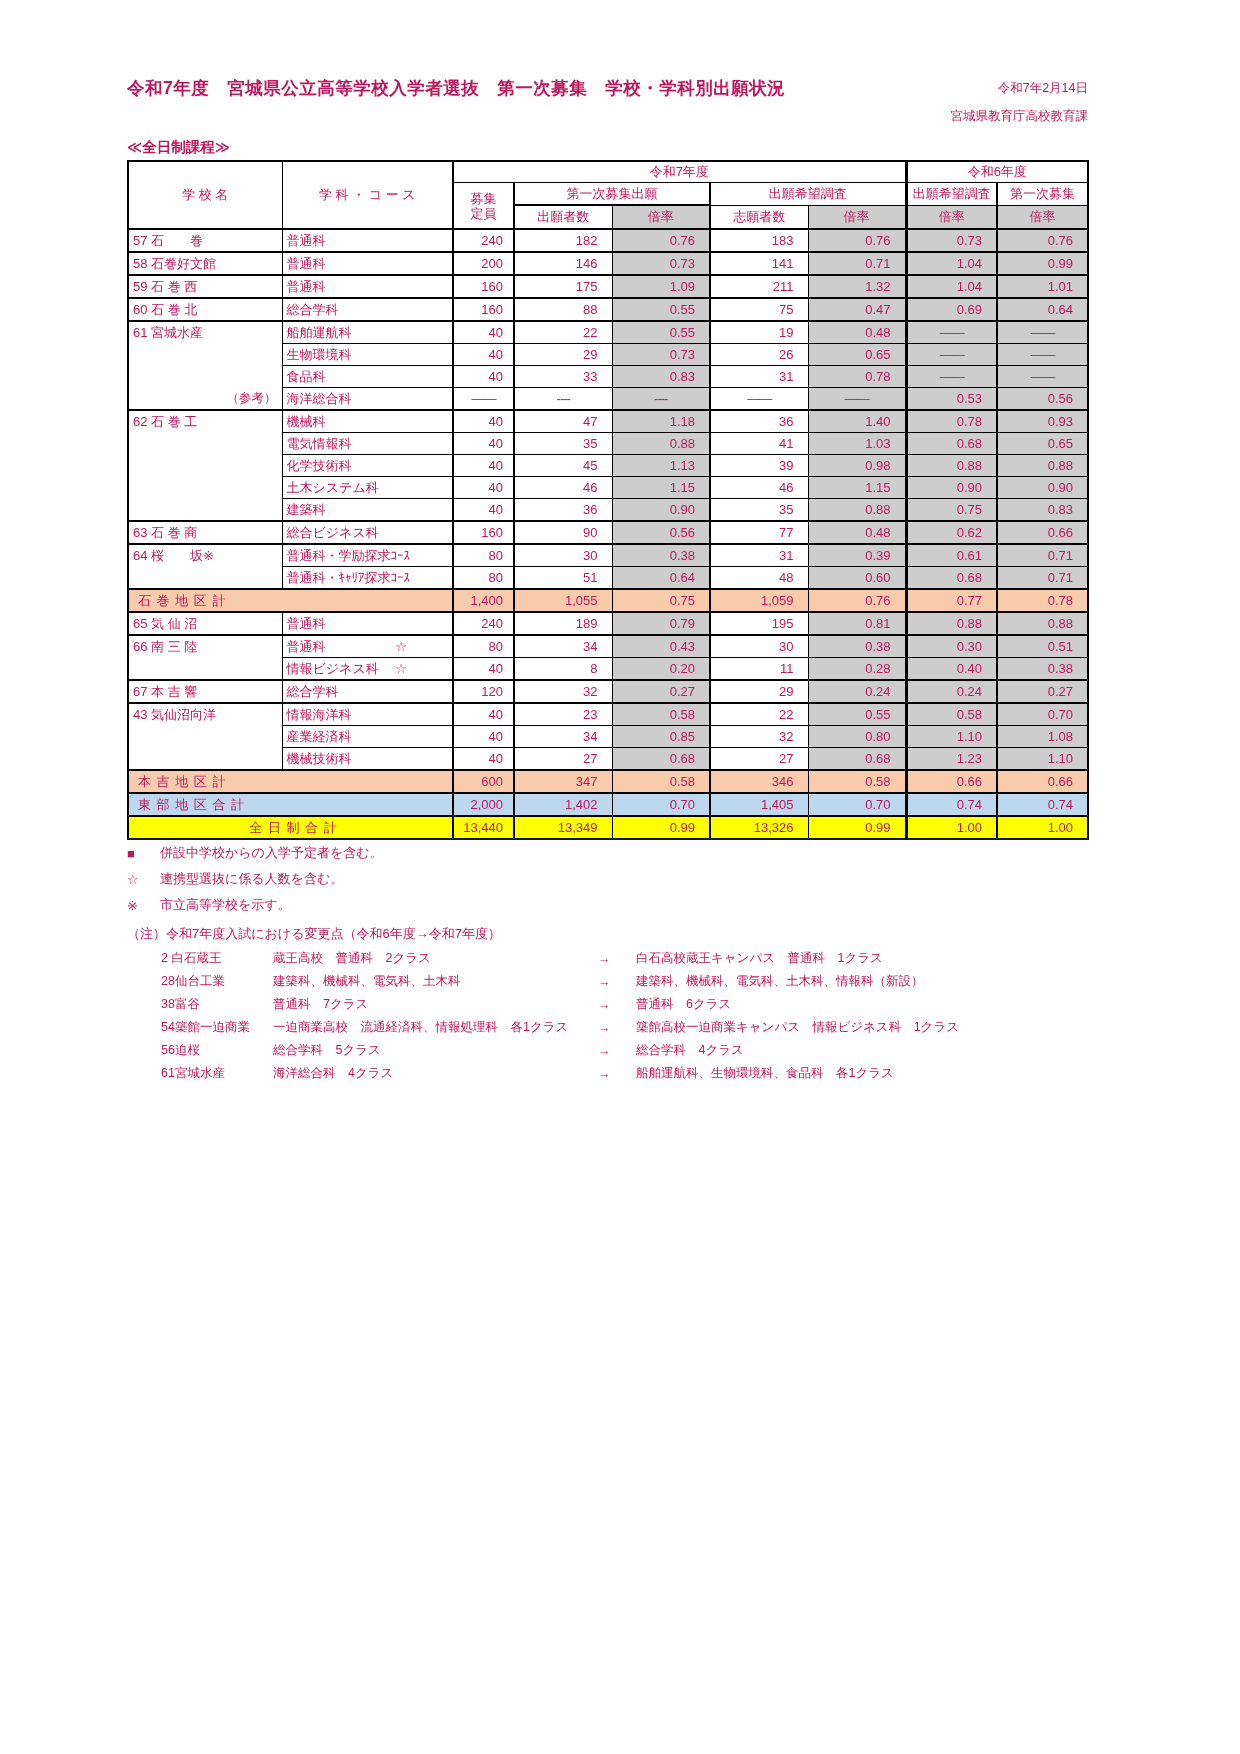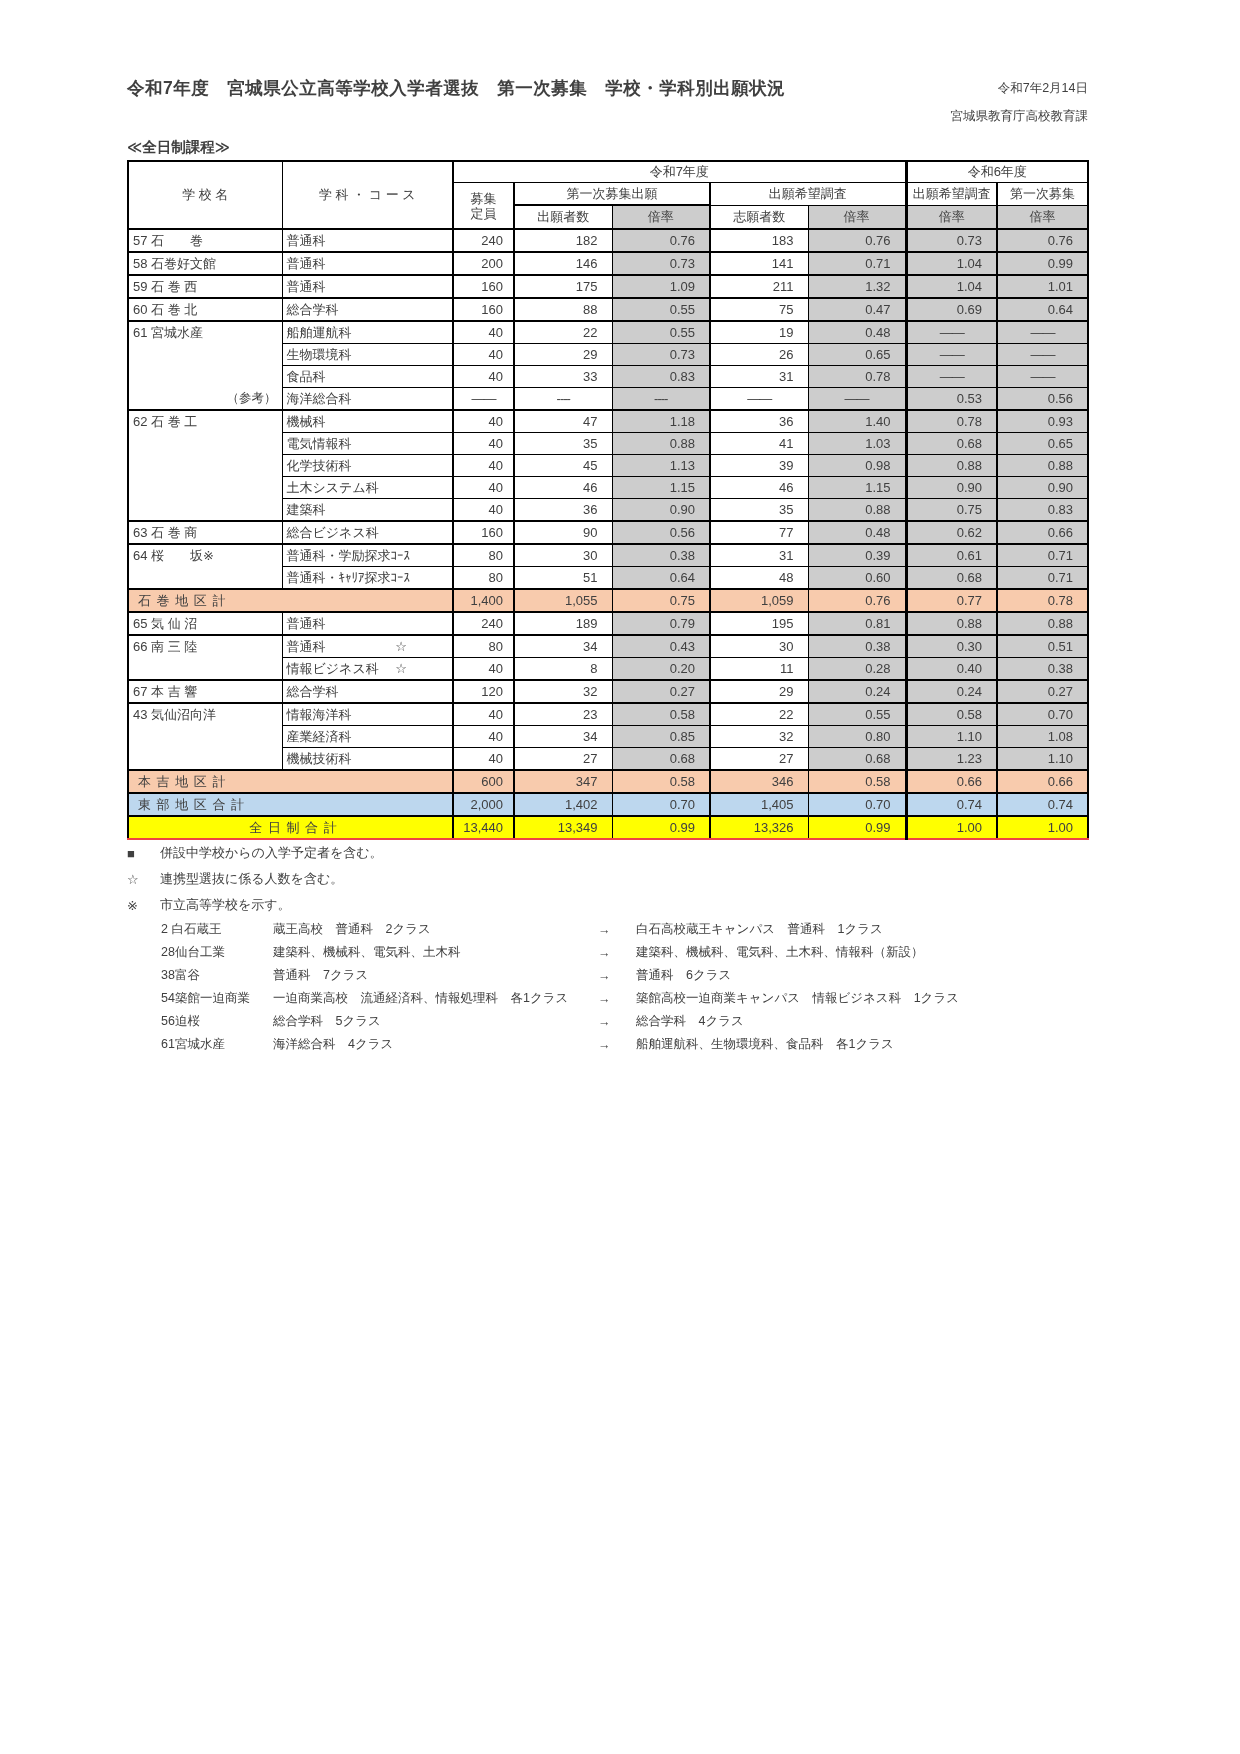--- a/index.html
+++ b/index.html
@@ -1,18 +1,18 @@
 <!DOCTYPE html>
 <html><head>
 <meta charset="utf-8">
 <style>
   html,body { margin:0; padding:0; background:#fff; }
   .page {
     position:relative; width:1240px; height:1632px; background:#ffffff;
-    font-family:"Liberation Sans","DejaVu Sans",sans-serif; color:#404040;
+    font-family:"Liberation Sans","DejaVu Sans",sans-serif; color:#be185d;
     overflow:hidden;
   }
   .doc-title {
     position:absolute; left:127px; top:76px;
     font-size:17.5px; font-weight:bold; letter-spacing:0.5px; white-space:nowrap;
   }
   .doc-meta { position:absolute; top:80px; right:152px; text-align:right; font-size:12.5px; }
   .doc-meta .date { display:block; margin-bottom:11px; }
   .doc-meta .org  { display:block; }
   .section-label { position:absolute; left:127px; top:138px; font-size:14.5px; font-weight:bold; }
@@ -47,21 +47,21 @@
   tbody tr.sep td { border-top:2px solid #000; }
   tbody td.c-school { text-align:left; padding-left:4px; position:relative; }
   tbody td.vtop { vertical-align:top; padding-top:2px; }
   tbody td.c-dept { text-align:center; padding-left:4px; }
   .dept-flex { display:flex; align-items:center; }
   .star { margin-left:auto; margin-right:42px; font-size:13px; }
   .school-footnote { position:absolute; right:5px; bottom:2px; font-size:12.5px; }
 
   tbody tr.subtotal td { background:#f8cbad; border-top:2px solid #000; border-bottom:2px solid #000; }
   tbody tr.total td    { background:#bdd7ee; border-top:2px solid #000; border-bottom:2px solid #000; }
-  tbody tr.grand td    { background:#ffff00; border-top:2px solid #000; border-bottom:2px solid #ef4444; }
+  tbody tr.grand td    { background:#ffff00; border-top:2px solid #000; border-bottom:2px solid #0f172a; }
   tbody td.label { text-align:left; padding-left:9px; font-weight:normal; letter-spacing:1px; }
   tbody tr.grand td.label { text-align:center; }
 
   .notes { position:absolute; left:127px; top:840px; font-size:13px; }
   .note-line { display:flex; height:26px; align-items:center; }
   .note-sym { width:33px; }
   .note-hdr { margin-top:3px; height:26px; display:flex; align-items:center; }
   .changes { margin-left:34px; font-size:12.5px; }
   .chg-row { display:flex; height:23px; align-items:center; }
   .chg-label { width:112px; }
@@ -509,20 +509,21 @@
         </div>
         <div class="note-line">
           <span class="note-sym">☆</span>
           <span>連携型選抜に係る人数を含む。</span>
         </div>
         <div class="note-line">
           <span class="note-sym">※</span>
           <span>市立高等学校を示す。</span>
         </div>
       </div>
+    <div class="note-hdr">（注）令和7年度入試における変更点（令和6年度→令和7年度）</div>
     <div class="changes" id="changes-list">
         <div class="chg-row">
           <span class="chg-label">2 白石蔵王</span>
           <span class="chg-before">蔵王高校　普通科　2クラス</span>
           <span class="chg-arrow">→</span>
           <span class="chg-after">白石高校蔵王キャンパス　普通科　1クラス</span>
         </div>
         <div class="chg-row">
           <span class="chg-label">28仙台工業</span>
           <span class="chg-before">建築科、機械科、電気科、土木科</span>

